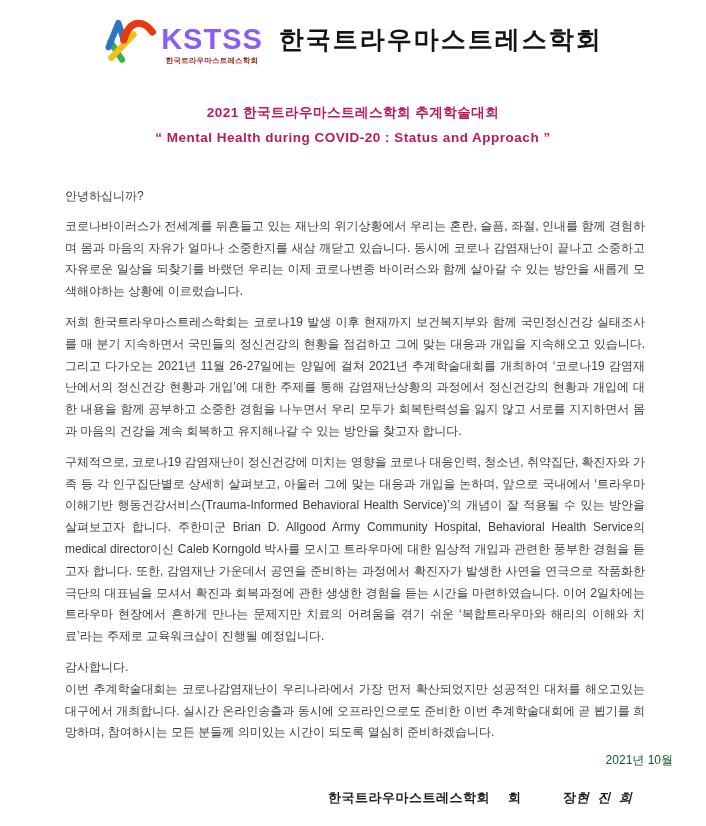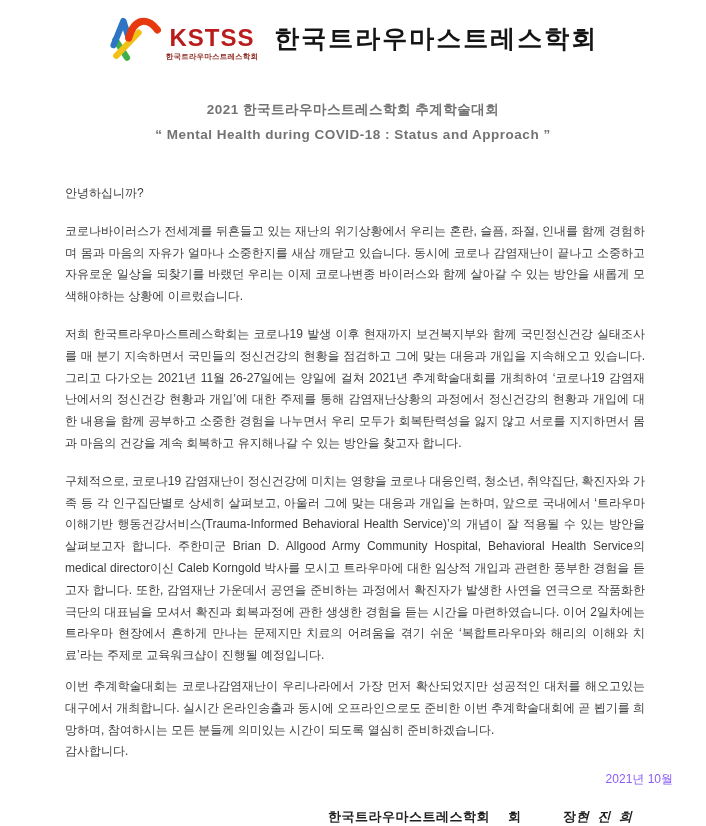--- a/index.html
+++ b/index.html
@@ -18,23 +18,23 @@
     display: flex;
     justify-content: center;
     align-items: center;
     padding-top: 13px;
     gap: 8px;
   }
   .logo { display: flex; align-items: center; gap: 4px; }
   .logo-mark { width: 54px; height: 50px; flex: 0 0 auto; }
   .logo-text { display: flex; flex-direction: column; align-items: center; margin-top: 12px; }
   .logo-acronym {
-    font-size: 24px;
+    font-size: 29px;
     font-weight: bold;
-    color: #b91c1c;
+    color: #8b5cf6;
     line-height: 1;
     letter-spacing: 1px;
   }
   .logo-sub {
     font-size: 7.5px;
     font-weight: bold;
     color: #8f2a21;
     margin-top: 2px;
     letter-spacing: 0.2px;
     white-space: nowrap;
@@ -47,42 +47,42 @@
     margin-left: 8px;
     white-space: nowrap;
   }
   
   .title-block {
     margin-top: 34px;
     text-align: center;
     font-weight: bold;
     font-size: 13.5px;
     line-height: 25px;
-    color: #737373;
+    color: #be185d;
     letter-spacing: 0.5px;
   }
   
   .body-text {
     margin-top: 36px;
     padding: 0 61px 0 65px;
     font-size: 12px;
     line-height: 21.8px;
     text-align: justify;
     color: #3c3c3c;
     word-break: break-word;
   }
-  .body-text p { margin: 16px 0 9px 0; }
+  .body-text p { margin: 8px 0 9px 0; }
   .body-text p.greeting { margin: 0; }
   .body-text p.no-gap { margin: 0; }
   .date-line {
     text-align: right;
     padding-right: 33px;
     margin-top: 8px;
     font-size: 12px;
-    color: #8b5cf6;
+    color: #14532d;
   }
   
   .sig {
     display: flex;
     justify-content: flex-end;
     align-items: flex-start;
     padding-right: 74px;
     margin-top: 18px;
     font-weight: bold;
     font-size: 13px;
@@ -124,30 +124,30 @@
       <div class="logo-text">
         <span class="logo-acronym">KSTSS</span>
         <span class="logo-sub">한국트라우마스트레스학회</span>
       </div>
     </div>
     <div class="org-title">한국트라우마스트레스학회</div>
   </div>
 
   <div class="title-block">
     <div>2021 한국트라우마스트레스학회 추계학술대회</div>
-    <div>“ Mental Health during COVID-18 : Status and Approach ”</div>
+    <div>“ Mental Health during COVID-20 : Status and Approach ”</div>
   </div>
 
   <div class="body-text">
     <p class="greeting">안녕하십니까?</p>
     <p>코로나바이러스가 전세계를 뒤흔들고 있는 재난의 위기상황에서 우리는 혼란, 슬픔, 좌절, 인내를 함께 경험하며 몸과 마음의 자유가 얼마나 소중한지를 새삼 깨닫고 있습니다. 동시에 코로나 감염재난이 끝나고 소중하고 자유로운 일상을 되찾기를 바랬던 우리는 이제 코로나변종 바이러스와 함께 살아갈 수 있는 방안을 새롭게 모색해야하는 상황에 이르렀습니다.</p>
     <p>저희 한국트라우마스트레스학회는 코로나19 발생 이후 현재까지 보건복지부와 함께 국민정신건강 실태조사를 매 분기 지속하면서 국민들의 정신건강의 현황을 점검하고 그에 맞는 대응과 개입을 지속해오고 있습니다. 그리고 다가오는 2021년 11월 26-27일에는 양일에 걸쳐 2021년 추계학술대회를 개최하여 ‘코로나19 감염재난에서의 정신건강 현황과 개입’에 대한 주제를 통해 감염재난상황의 과정에서 정신건강의 현황과 개입에 대한 내용을 함께 공부하고 소중한 경험을 나누면서 우리 모두가 회복탄력성을 잃지 않고 서로를 지지하면서 몸과 마음의 건강을 계속 회복하고 유지해나갈 수 있는 방안을 찾고자 합니다.</p>
     <p>구체적으로, 코로나19 감염재난이 정신건강에 미치는 영향을 코로나 대응인력, 청소년, 취약집단, 확진자와 가족 등 각 인구집단별로 상세히 살펴보고, 아울러 그에 맞는 대응과 개입을 논하며, 앞으로 국내에서 ‘트라우마 이해기반 행동건강서비스(Trauma-Informed Behavioral Health Service)’의 개념이 잘 적용될 수 있는 방안을 살펴보고자 합니다. 주한미군 Brian D. Allgood Army Community Hospital, Behavioral Health Service의 medical director이신 Caleb Korngold 박사를 모시고 트라우마에 대한 임상적 개입과 관련한 풍부한 경험을 듣고자 합니다. 또한, 감염재난 가운데서 공연을 준비하는 과정에서 확진자가 발생한 사연을 연극으로 작품화한 극단의 대표님을 모셔서 확진과 회복과정에 관한 생생한 경험을 듣는 시간을 마련하였습니다. 이어 2일차에는 트라우마 현장에서 흔하게 만나는 문제지만 치료의 어려움을 겪기 쉬운 ‘복합트라우마와 해리의 이해와 치료’라는 주제로 교육워크샵이 진행될 예정입니다.</p>
+    <p class="no-gap">감사합니다.</p>
     <p class="no-gap">이번 추계학술대회는 코로나감염재난이 우리나라에서 가장 먼저 확산되었지만 성공적인 대처를 해오고있는 대구에서 개최합니다. 실시간 온라인송출과 동시에 오프라인으로도 준비한 이번 추계학술대회에 곧 뵙기를 희망하며, 참여하시는 모든 분들께 의미있는 시간이 되도록 열심히 준비하겠습니다.</p>
-    <p class="no-gap">감사합니다.</p>
   </div>
 
   <div class="date-line">2021년 10월</div>
 
   <div class="sig">
     <div class="sig-org">한국트라우마스트레스학회</div>
     <div class="sig-rows">
       <div class="sig-row">
         <span class="sig-title">회 장</span>
         <span class="sig-name">현 진 희</span>

